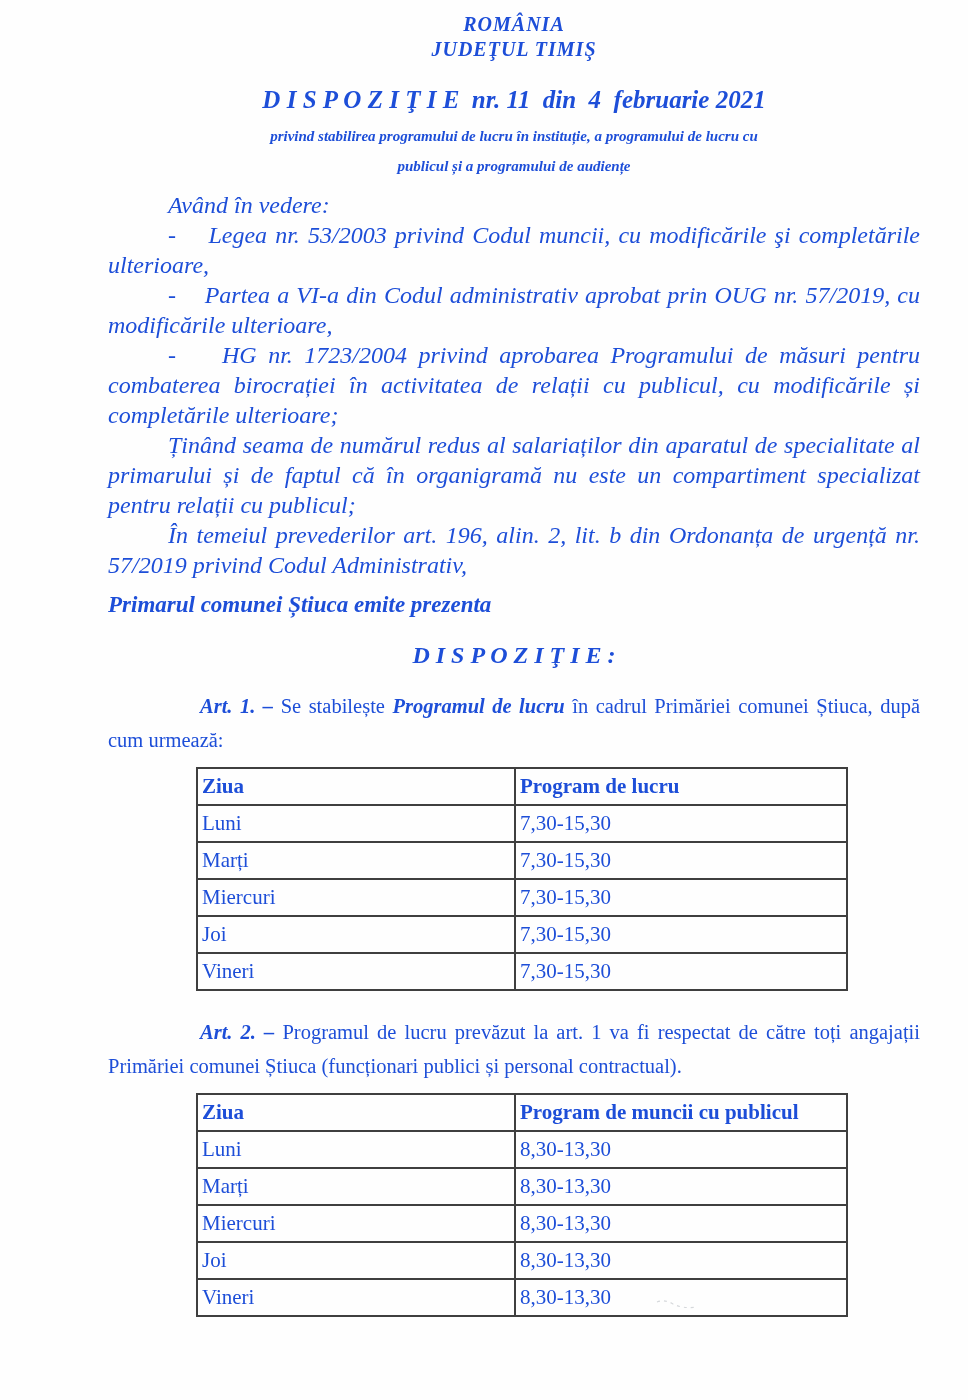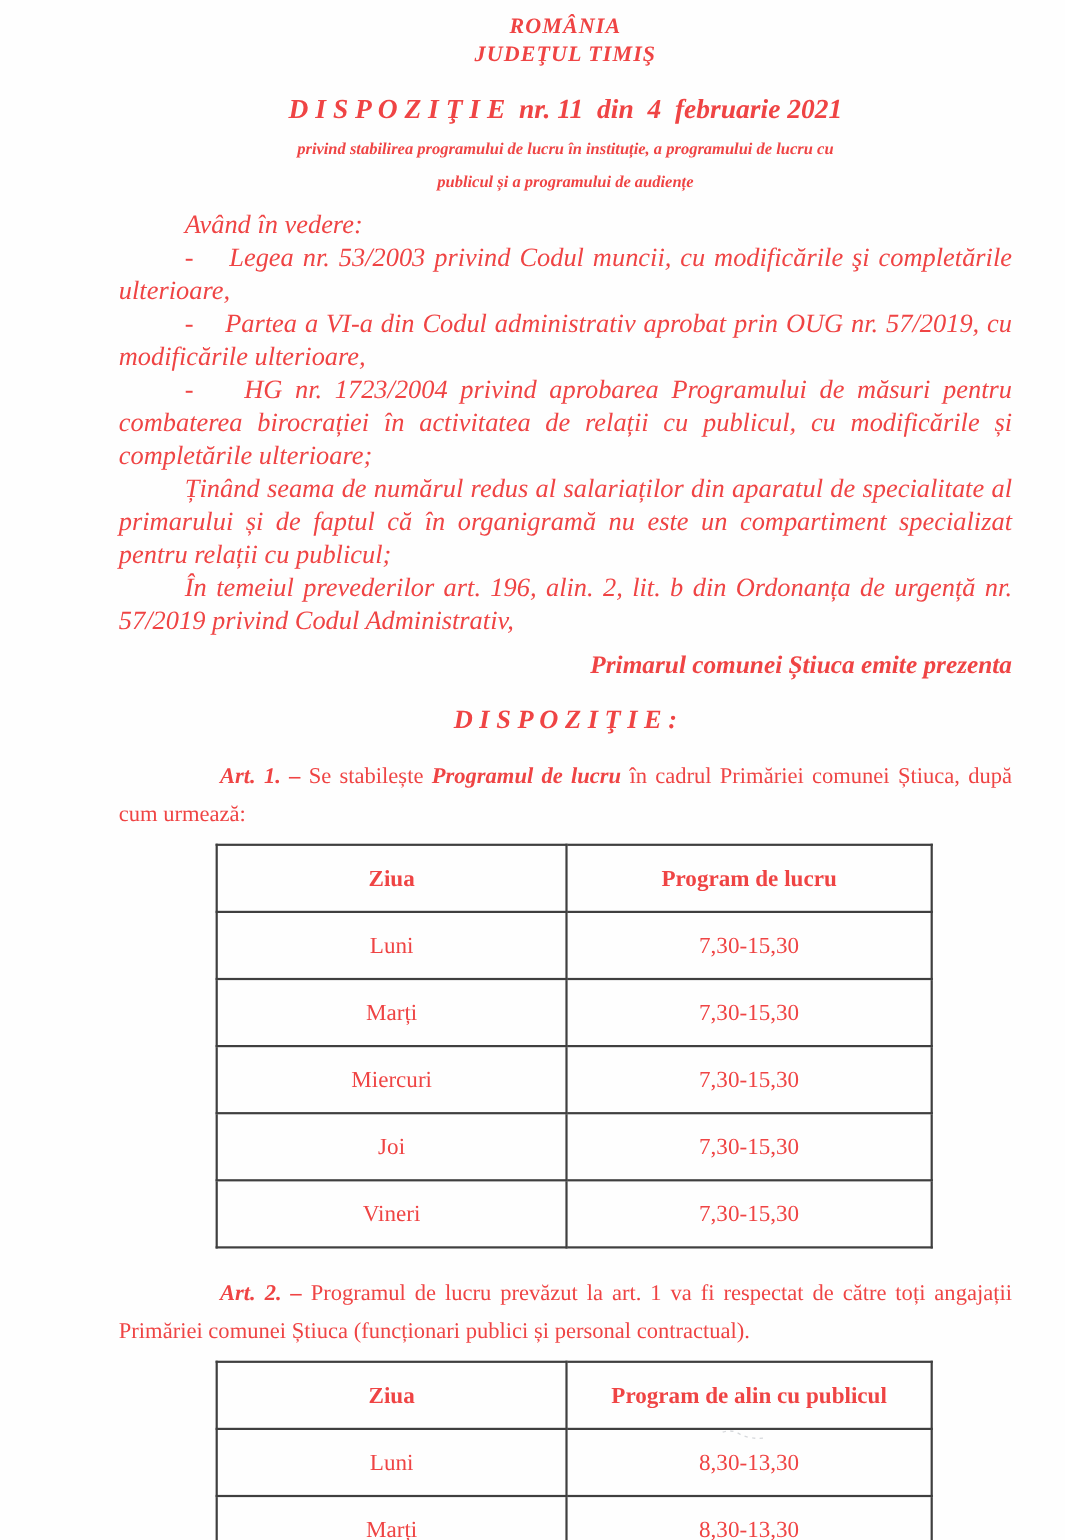--- a/index.html
+++ b/index.html
@@ -2,21 +2,21 @@
 <html><head>
 <meta charset="utf-8">
 <style>
   html, body { margin: 0; padding: 0; background: #ffffff; }
   .page {
     position: relative;
     width: 968px;
     height: 1400px;
     box-sizing: border-box;
     background: #fefefe;
-    color: #ef4444;
+    color: #1d4ed8;
     font-family: "Liberation Serif", "DejaVu Serif", serif;
     padding: 12px 48px 0 108px;
     overflow: hidden;
   }
   .letterhead {
     text-align: center;
     font-weight: bold;
     font-style: italic;
     font-size: 20px;
     line-height: 25px;
@@ -36,21 +36,21 @@
   .preamble p {
     margin: 0;
     font-style: italic;
     font-size: 24px;
     line-height: 30px;
     text-indent: 60px;
     text-align: justify;
   }
   .issuing-line {
     margin-top: 12px;
-    text-align: right;
+    text-align: left;
     font-weight: bold;
     font-style: italic;
     font-size: 23px;
   }
   .disposition-heading {
     margin-top: 24px;
     text-align: center;
     font-weight: bold;
     font-style: italic;
     font-size: 24px;
@@ -68,24 +68,24 @@
   .art-3 { margin-top: 26px; }
   .art .label, .art .emph { font-weight: bold; font-style: italic; margin-top: 45px; }
   table.sched {
     border-collapse: collapse;
     width: 650px;
     margin: 10px 0 0 88px;
     table-layout: fixed;
   }
   table.sched th, table.sched td {
     border: 2px solid #3f3f3f;
-    text-align: center;
+    text-align: left;
     font-size: 21px;
     height: 29px;
-    padding: 15px 4px;
+    padding: 3px 4px;
   }
   table.sched th { font-weight: bold; }
   table.sched col.c1 { width: 318px; }
   table.sched col.c2 { width: 332px; }
   .artifact { position: absolute; left: 655px; top: 1298px; opacity: 0.4; }
 </style>
 </head>
 <body>
 
 <div class="page">
@@ -154,21 +154,21 @@
 
 
   <table class="sched">
     <colgroup>
         <col class="c1">
         <col class="c2">
       </colgroup>
     <tbody>
         <tr>
       <th>Ziua</th>
-      <th>Program de alin cu publicul</th>
+      <th>Program de muncii cu publicul</th>
     </tr>
     <tr>
       <td>Luni</td>
       <td>8,30-13,30</td>
     </tr>
     <tr>
       <td>Marți</td>
       <td>8,30-13,30</td>
     </tr>
     <tr>

